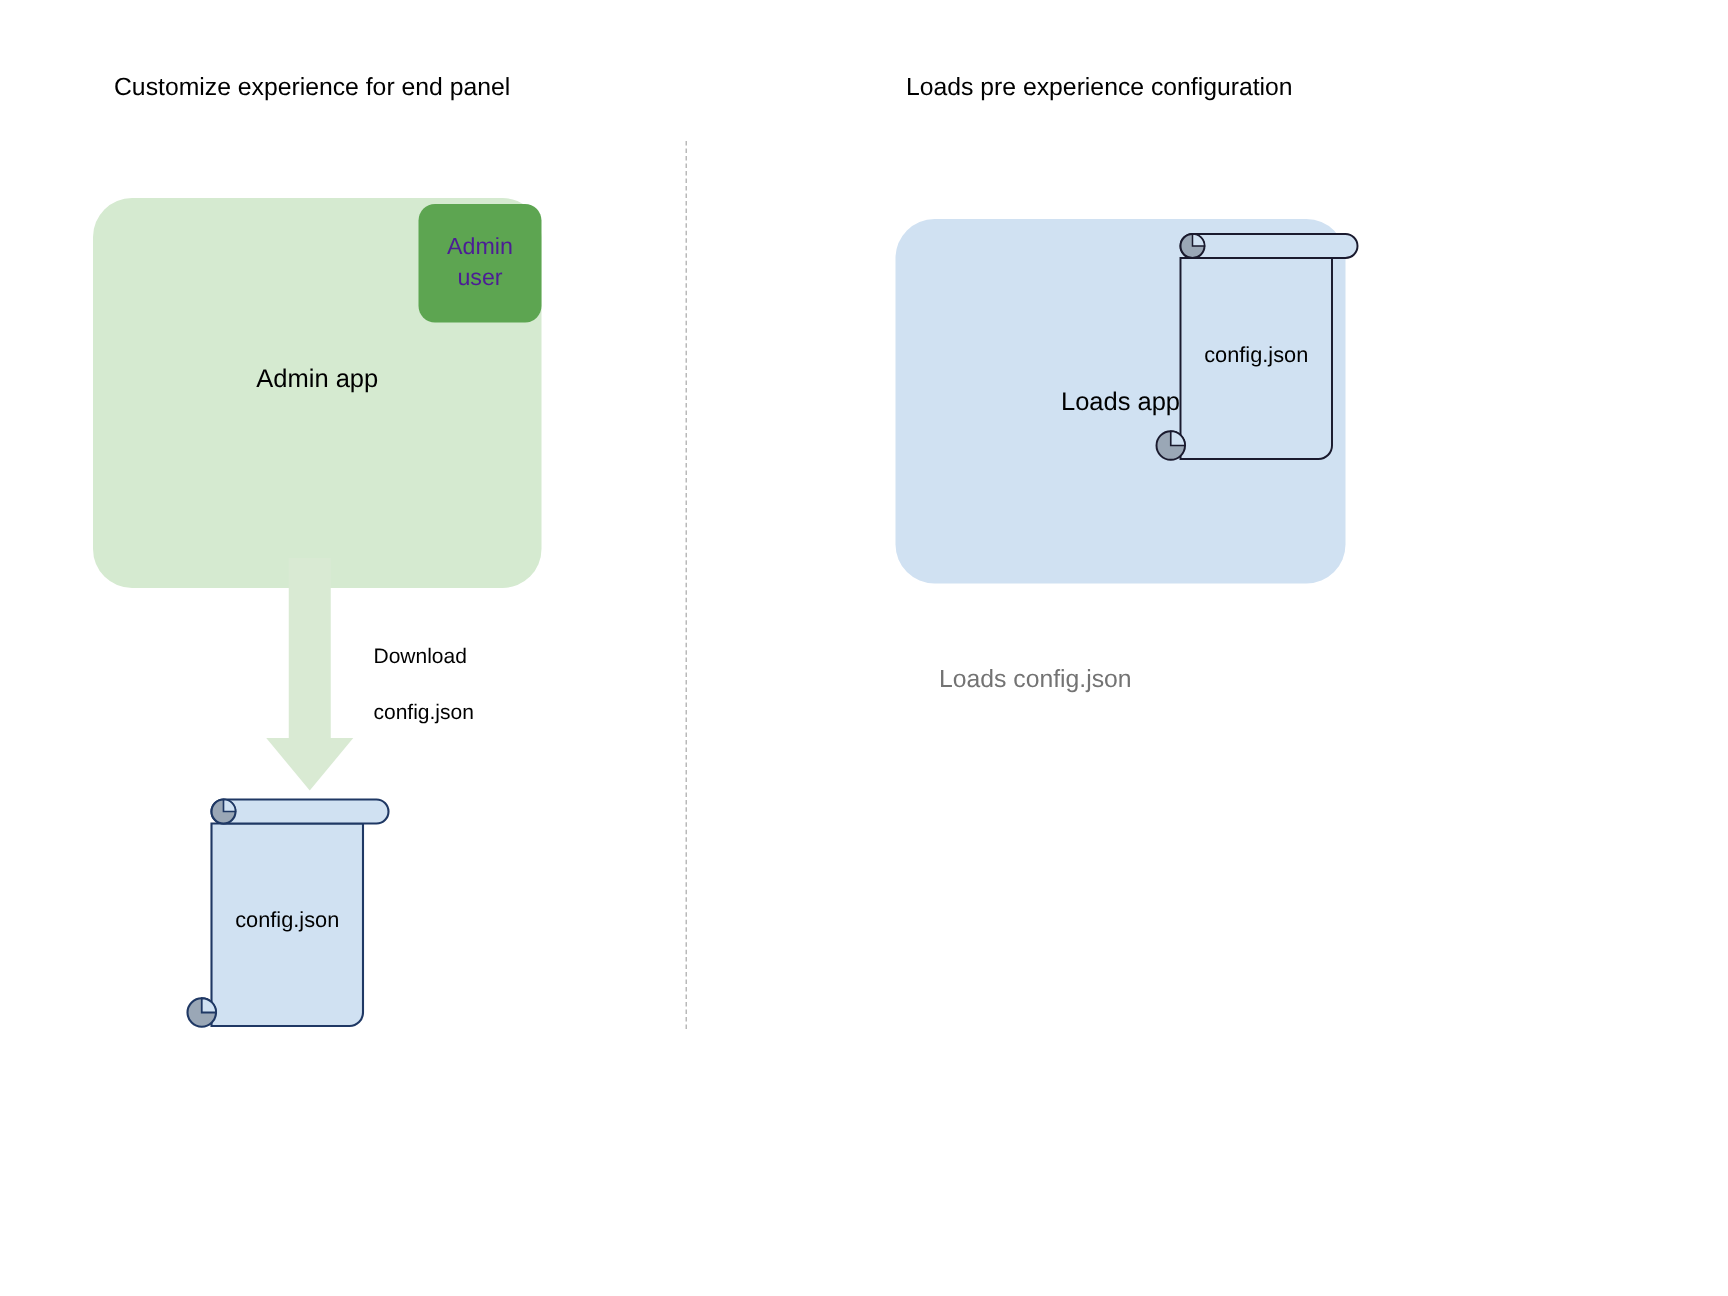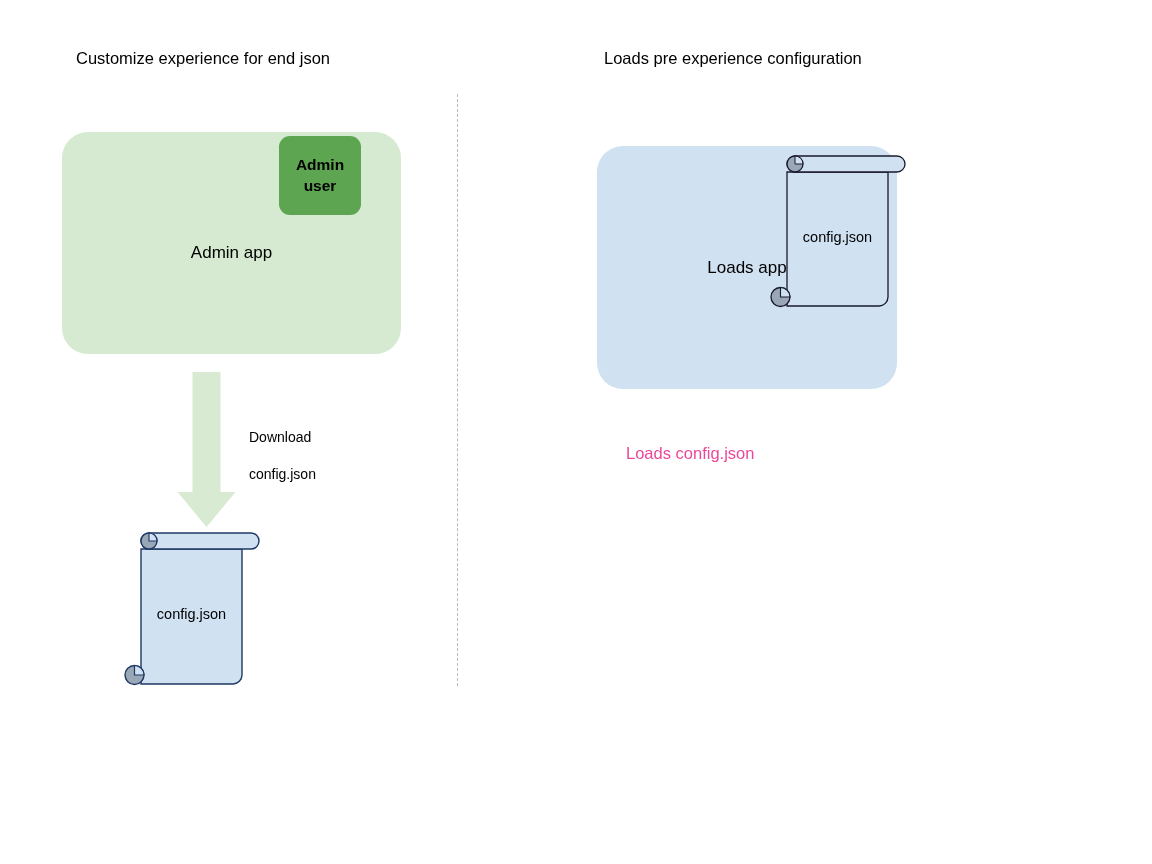--- a/index.html
+++ b/index.html
@@ -58,22 +58,21 @@
   
   .badge {
     background: #5da551;
     border-radius: 11px;
     display: flex;
     align-items: center;
     justify-content: center;
     text-align: center;
     font-size: 15.5px;
     line-height: 1.35;
-    color: #000000;
-    font-weight: bold;
+    color: #4c1d95;
   }
 
   
   .arrow-svg { overflow: visible; }
 
   
   .arrow-label {
     font-size: 14px;
     line-height: 1.34;
     color: #000;
@@ -87,32 +86,32 @@
     position: absolute;
     text-align: center;
     font-size: 14.5px;
     color: #000;
     white-space: nowrap;
   }
 
   
   .caption {
     font-size: 16.5px;
-    color: #ec4899;
+    color: #737373;
     white-space: nowrap;
   }
 </style>
 </head>
 <body>
 
 <div id="canvas">
 
-  <div class="abs panel-heading" style="left:76px; top:49px;">Customize experience for end json</div>
+  <div class="abs panel-heading" style="left:76px; top:49px;">Customize experience for end panel</div>
 
-  <div class="abs app-box green" style="left:62px; top:132px; width:299px; height:222px;padding-left:40px;">
+  <div class="abs app-box green" style="left:62px; top:132px; width:299px; height:260px;">
     <div class="app-label" style="top:111px;">Admin app</div>
   </div>
 
   <div class="abs badge" style="left:279px; top:136px; width:82px; height:79px;">
     <div>
       <div>Admin</div>
       <div>user</div>
     </div>
   </div>
 

